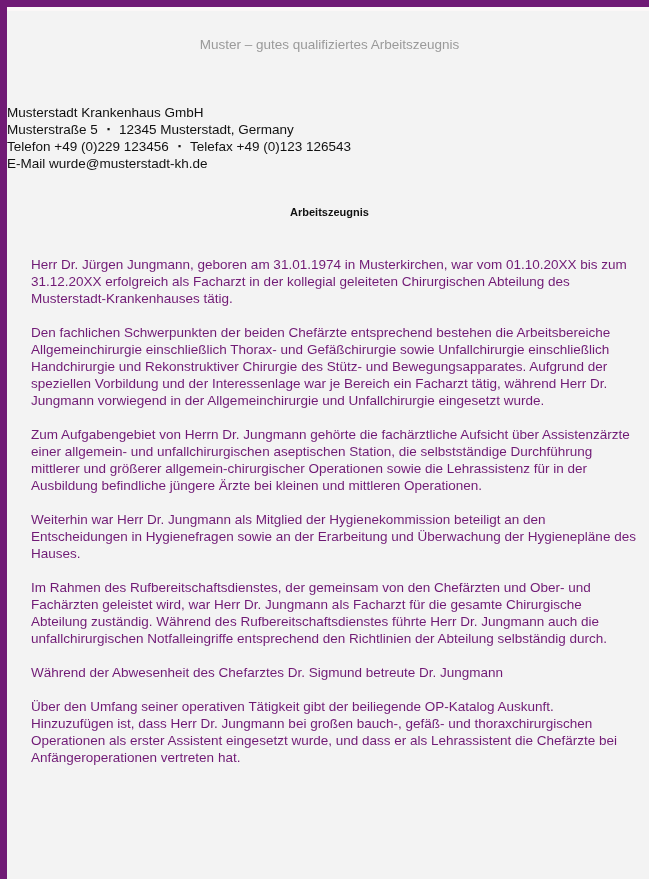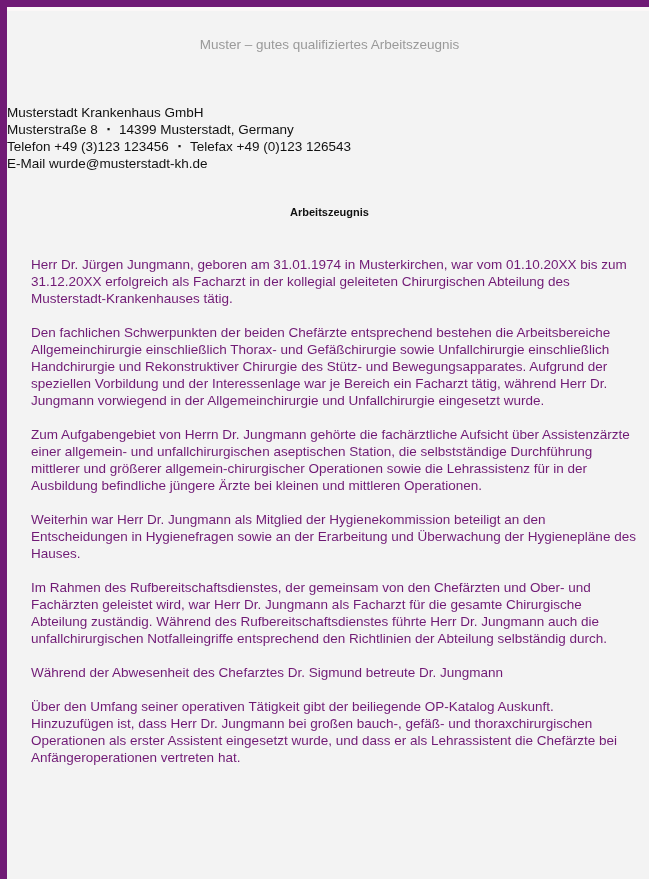--- a/index.html
+++ b/index.html
@@ -45,24 +45,24 @@
 <body>
 
 <div class="frame">
   <div class="top-strip"></div>
 
   <h1 class="page-title">Muster – gutes qualifiziertes Arbeitszeugnis</h1>
 
   <div class="letterhead">
     <div>Musterstadt Krankenhaus GmbH</div>
     <div>
-      <span>Musterstraße 8</span><span class="sep">▪</span><span>14399 Musterstadt, Germany</span>
+      <span>Musterstraße 5</span><span class="sep">▪</span><span>12345 Musterstadt, Germany</span>
     </div>
     <div>
-      <span>Telefon +49 (3)123 123456</span><span class="sep">▪</span><span>Telefax +49 (0)123 126543</span>
+      <span>Telefon +49 (0)229 123456</span><span class="sep">▪</span><span>Telefax +49 (0)123 126543</span>
     </div>
     <div>E-Mail wurde@musterstadt-kh.de</div>
   </div>
 
   <div class="doc-title">Arbeitszeugnis</div>
 
   <div class="body">
     <p>Herr Dr. Jürgen Jungmann, geboren am 31.01.1974 in Musterkirchen, war vom 01.10.20XX bis zum 31.12.20XX erfolgreich als Facharzt in der kollegial geleiteten Chirurgischen Abteilung des Musterstadt-Krankenhauses tätig.</p>
     <p>Den fachlichen Schwerpunkten der beiden Chefärzte entsprechend bestehen die Arbeitsbereiche Allgemeinchirurgie einschließlich Thorax- und Gefäßchirurgie sowie Unfallchirurgie einschließlich Handchirurgie und Rekonstruktiver Chirurgie des Stütz- und Bewegungsapparates. Aufgrund der speziellen Vorbildung und der Interessenlage war je Bereich ein Facharzt tätig, während Herr Dr. Jungmann vorwiegend in der Allgemeinchirurgie und Unfallchirurgie eingesetzt wurde.</p>
     <p>Zum Aufgabengebiet von Herrn Dr. Jungmann gehörte die fachärztliche Aufsicht über Assistenzärzte einer allgemein- und unfallchirurgischen aseptischen Station, die selbstständige Durchführung mittlerer und größerer allgemein-chirurgischer Operationen sowie die Lehrassistenz für in der Ausbildung befindliche jüngere Ärzte bei kleinen und mittleren Operationen.</p>

